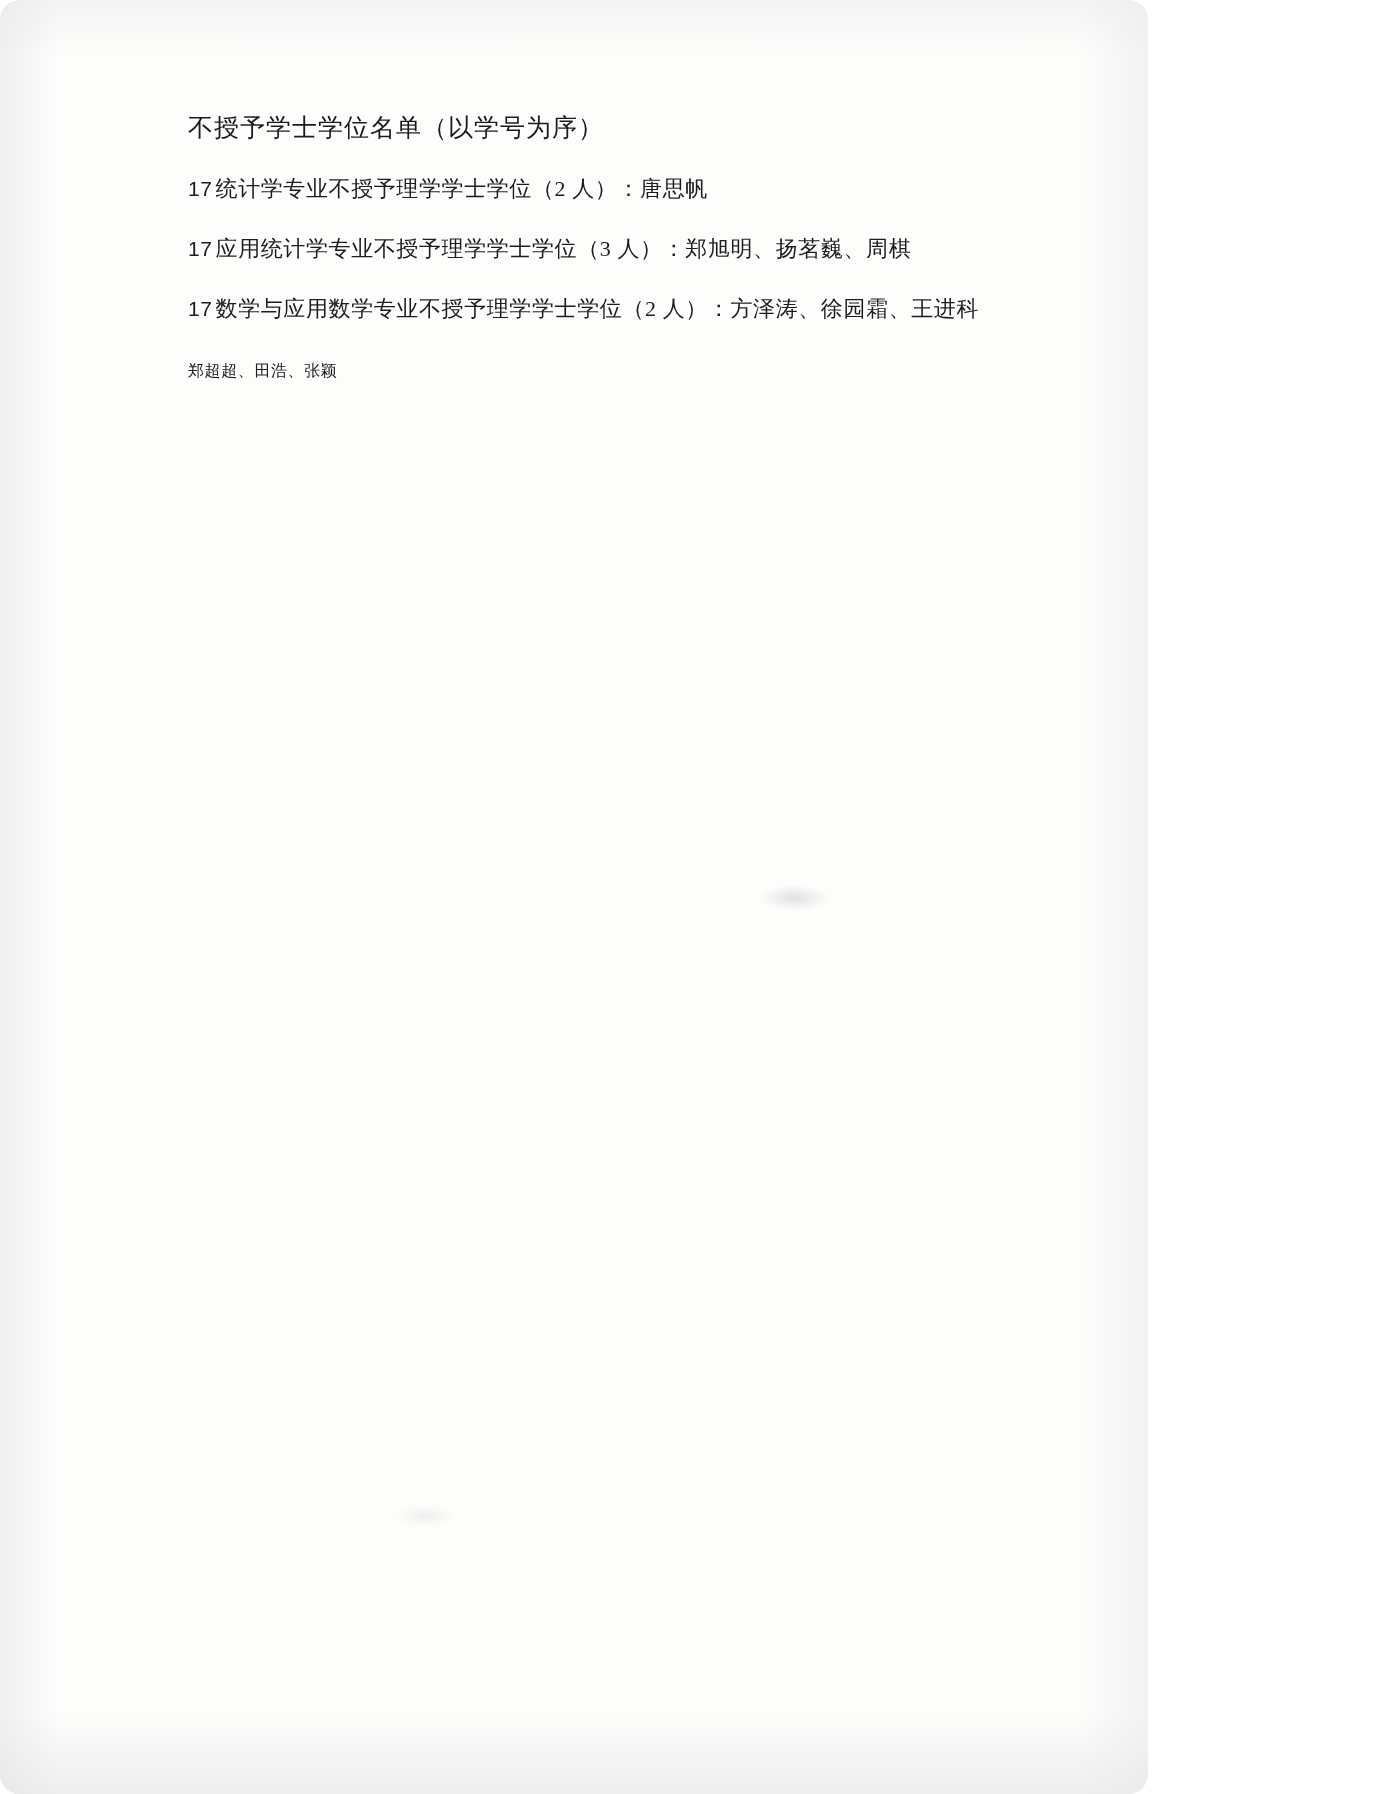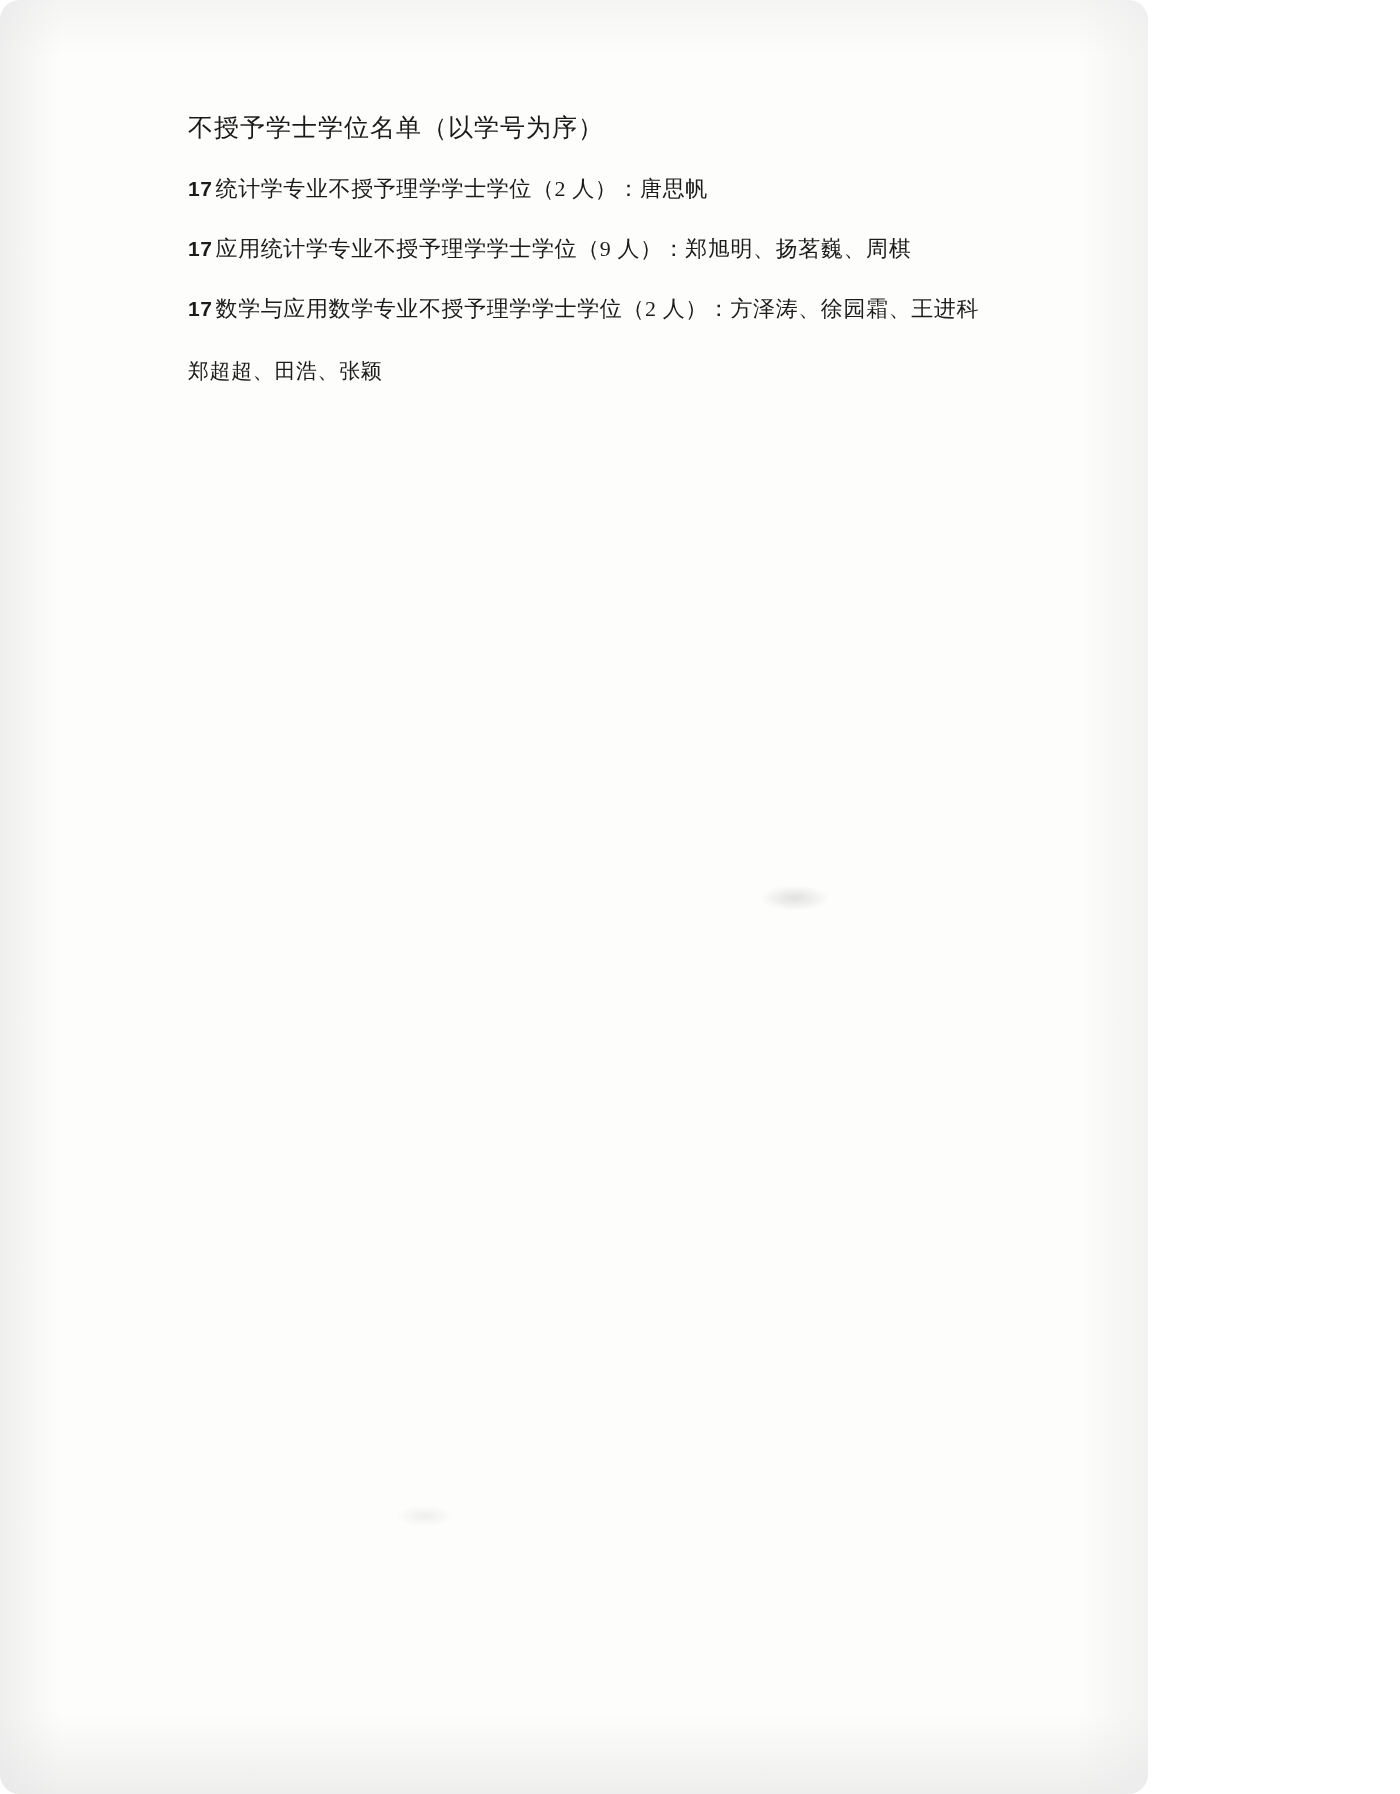--- a/index.html
+++ b/index.html
@@ -49,32 +49,32 @@
   }
   .entry {
     font-size: 22px;
     line-height: 38px;
     letter-spacing: 0.6px;
     margin: 0 0 22px 0;
     color: #1c1c1c;
   }
   .entry .year {
     font-family: "Liberation Sans", sans-serif;
-    font-weight: 700;
+    font-weight: 400;
     font-size: 21px;
     padding-right: 3px;
   }
   .entry .body {
     font-family: "Liberation Serif", "DejaVu Serif", serif;
   }
   .entry.wrap {
     margin-bottom: 0;
   }
   .entry-continued {
-    font-size: 21px;
+    font-size: 16px;
     line-height: 38px;
     letter-spacing: 0.6px;
     margin: 24px 0 0 0;
     color: #1c1c1c;
   }
 </style>
 </head>
 <body>
 
 <div class="page">
@@ -85,21 +85,21 @@
 
   <div class="content">
 
     <h1 class="doc-title">不授予学士学位名单（以学号为序）</h1>
 
     <p class="entry">
       <span class="year">17</span><span class="body">统计学专业不授予理学学士学位（2 人）：唐思帆</span>
     </p>
 
     <p class="entry">
-      <span class="year">17</span><span class="body">应用统计学专业不授予理学学士学位（9 人）：郑旭明、扬茗巍、周棋</span>
+      <span class="year">17</span><span class="body">应用统计学专业不授予理学学士学位（3 人）：郑旭明、扬茗巍、周棋</span>
     </p>
 
     <p class="entry">
       <span class="year">17</span><span class="body">数学与应用数学专业不授予理学学士学位（2 人）：方泽涛、徐园霜、王进科</span>
     </p>
 
     <p class="entry-continued">郑超超、田浩、张颖</p>
 
   </div>
 </div>

